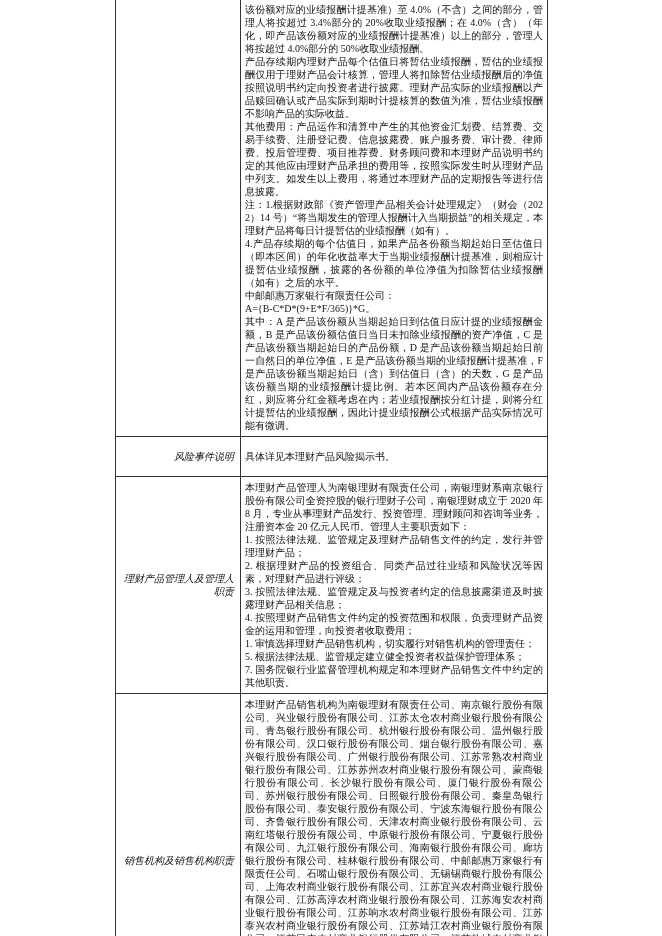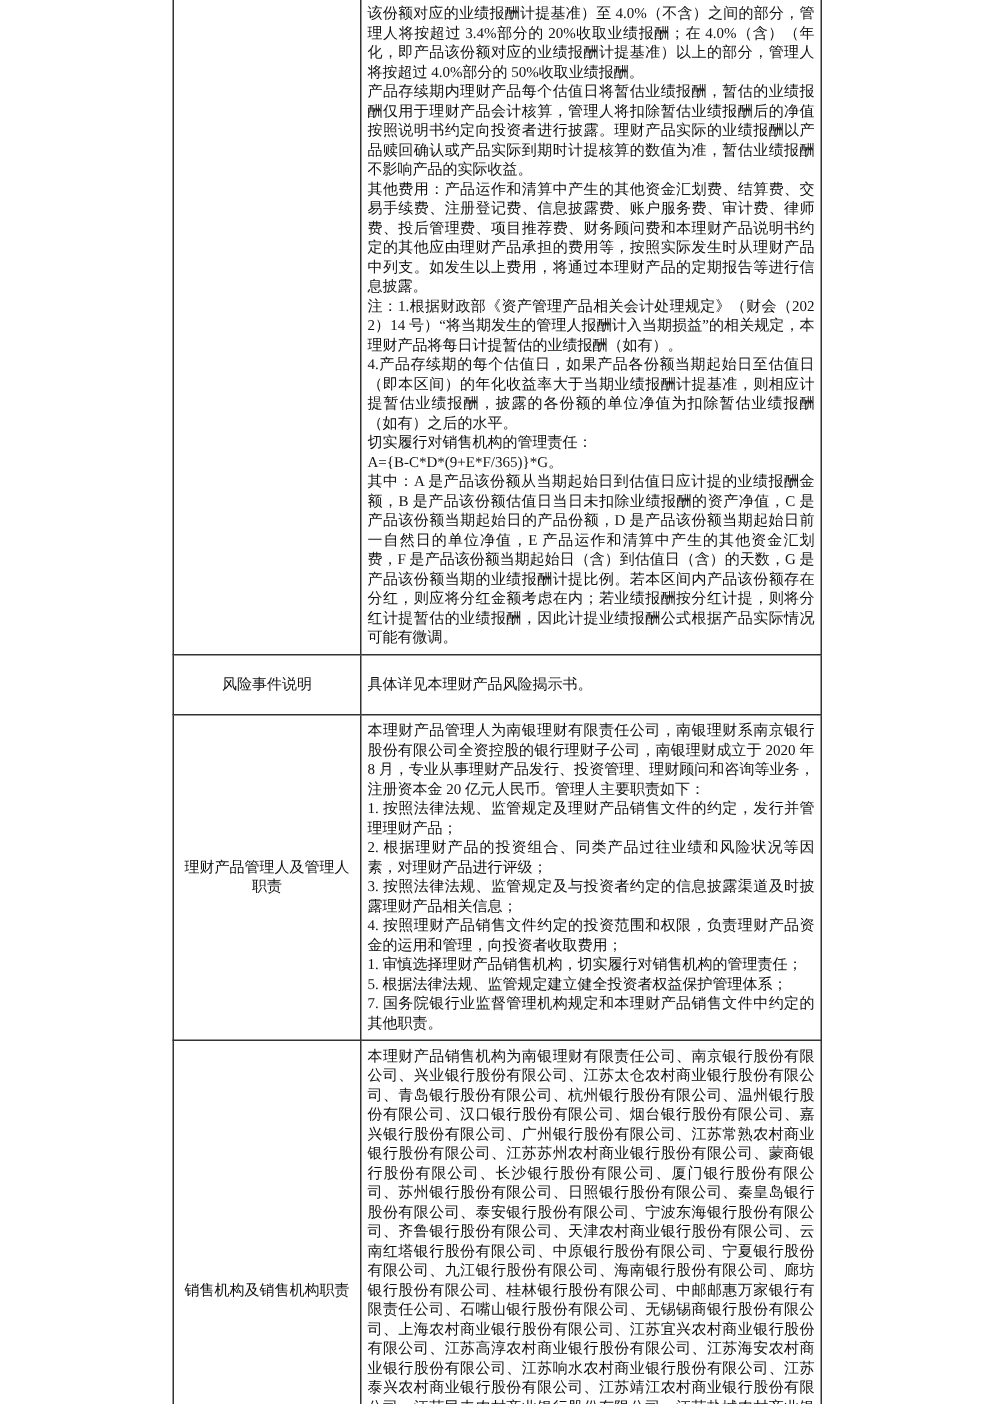--- a/index.html
+++ b/index.html
@@ -29,21 +29,22 @@
     vertical-align: middle;
     font-size: 10px;
     line-height: 13px;
     color: #111111;
     overflow: hidden;
   }
 
   .label-cell {
     width: 125px;
     padding: 4px 6px;
-    text-align: center;
+    text-align: right;
+    font-style: italic;
   }
 
   .content-cell {
     padding: 4px 4px;
     text-align: justify;
   }
 
   .para {
     text-align: justify;
     word-break: break-all;
@@ -66,23 +67,23 @@
     </colgroup>
     <tbody>
         <tr class="row-0">
           <td class="label-cell"></td>
           <td class="content-cell">
             <div class="para"><span class="seg">该份额对应的业绩报酬计提基准）至 4.0%（不含）之间的部分，管理人将按超过 3.4%部分的 20%收取业绩报酬；在 4.0%（含）（年化，即产品该份额对应的业绩报酬计提基准）以上的部分，管理人将按超过 4.0%部分的 50%收取业绩报酬。</span></div>
             <div class="para"><span class="seg bold">产品存续期内理财产品每个估值日将暂估业绩报酬，暂估的业绩报酬仅用于理财产品会计核算，管理人将扣除暂估业绩报酬后的净值按照说明书约定向投资者进行披露。理财产品实际的业绩报酬以产品赎回确认或产品实际到期时计提核算的数值为准，暂估业绩报酬不影响产品的实际收益。</span></div>
             <div class="para"><span class="seg">其他费用：产品运作和清算中产生的其他资金汇划费、结算费、交易手续费、注册登记费、信息披露费、账户服务费、审计费、律师费、投后管理费、项目推荐费、财务顾问费和本理财产品说明书约定的其他应由理财产品承担的费用等，按照实际发生时从理财产品中列支。如发生以上费用，将通过本理财产品的定期报告等进行信息披露。</span></div>
             <div class="para"><span class="seg">注：1.根据财政部《资产管理产品相关会计处理规定》（财会（2022）14 号）“将当期发生的管理人报酬计入当期损益”的相关规定，本理财产品将每日计提暂估的业绩报酬（如有）。</span></div>
             <div class="para"><span class="seg bold">4.产品存续期的每个估值日，如果产品各份额当期起始日至估值日（即本区间）的年化收益率大于当期业绩报酬计提基准，则相应计提暂估业绩报酬，披露的各份额的单位净值为扣除暂估业绩报酬（如有）之后的水平。</span></div>
-            <div class="para"><span class="seg">切实履行对销售机构的管理责任：</span></div>
+            <div class="para"><span class="seg">中邮邮惠万家银行有限责任公司：</span></div>
             <div class="para"><span class="seg">A={B-C*D*(9+E*F/365)}*G。</span></div>
-            <div class="para"><span class="seg">其中：A 是产品该份额从当期起始日到估值日应计提的业绩报酬金额，B 是产品该份额估值日当日未扣除业绩报酬的资产净值，C 是产品该份额当期起始日的产品份额，D 是产品该份额当期起始日前一自然日的单位净值，E 产品运作和清算中产生的其他资金汇划费，F 是产品该份额当期起始日（含）到估值日（含）的天数，G 是产品该份额当期的业绩报酬计提比例。若本区间内产品该份额存在分红，则应将分红金额考虑在内；若业绩报酬按分红计提，则将分红计提暂估的业绩报酬，因此计提业绩报酬公式根据产品实际情况可能有微调。</span></div>
+            <div class="para"><span class="seg">其中：A 是产品该份额从当期起始日到估值日应计提的业绩报酬金额，B 是产品该份额估值日当日未扣除业绩报酬的资产净值，C 是产品该份额当期起始日的产品份额，D 是产品该份额当期起始日前一自然日的单位净值，E 是产品该份额当期的业绩报酬计提基准，F 是产品该份额当期起始日（含）到估值日（含）的天数，G 是产品该份额当期的业绩报酬计提比例。若本区间内产品该份额存在分红，则应将分红金额考虑在内；若业绩报酬按分红计提，则将分红计提暂估的业绩报酬，因此计提业绩报酬公式根据产品实际情况可能有微调。</span></div>
           </td>
         </tr>
         <tr class="row-1">
           <td class="label-cell">风险事件说明</td>
           <td class="content-cell">
             <div class="para"><span class="seg">具体详见本理财产品风险揭示书。</span></div>
           </td>
         </tr>
         <tr class="row-2">
           <td class="label-cell">理财产品管理人及管理人职责</td>

